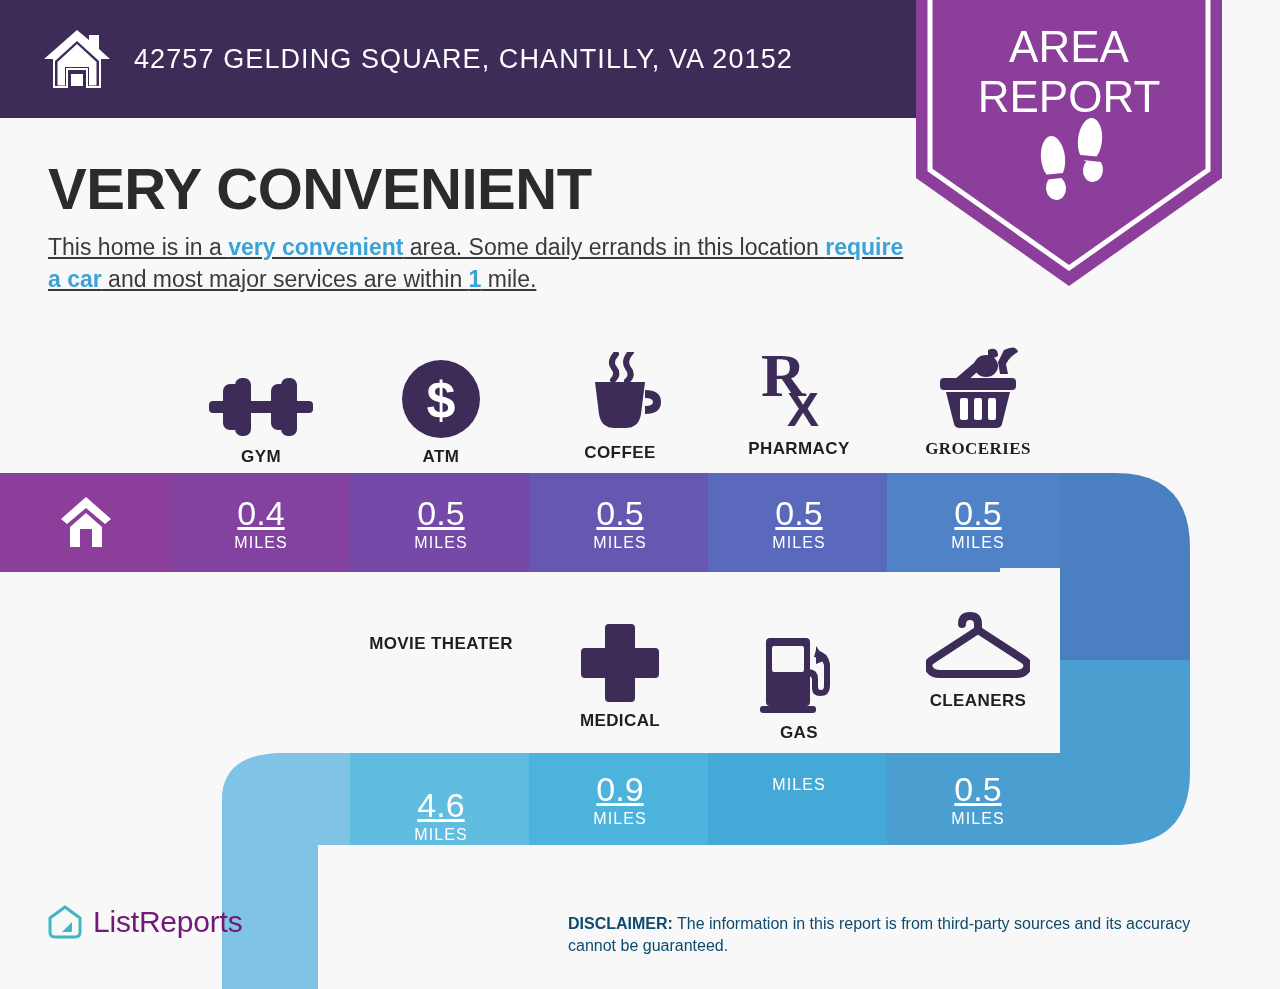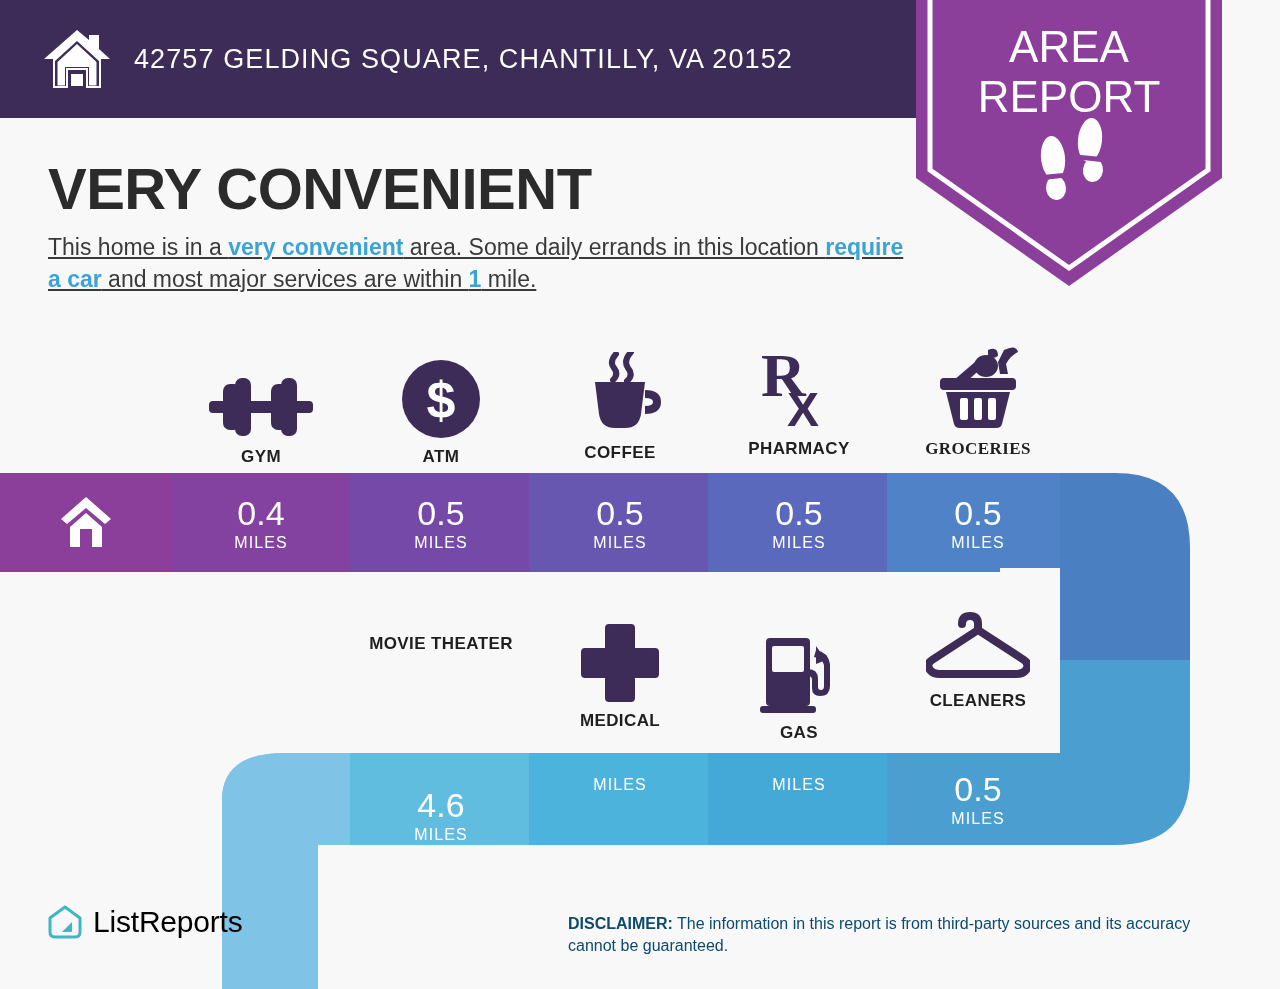--- a/index.html
+++ b/index.html
@@ -57,29 +57,29 @@
     letter-spacing:0.4px; white-space:nowrap;
   }
 
   
   .snake { position:absolute; left:0; top:0; width:1280px; height:989px; }
 
   .bar-text {
     position:absolute; text-align:center; color:#ffffff; width:178px;
     pointer-events:none;
   }
-  .bar-value { font-size:34px; line-height:34px; font-weight:400; }
+  .bar-value { font-size:34px; line-height:34px; font-weight:400;text-decoration:underline; }
   .bar-unit  { font-size:16px; letter-spacing:1.1px; margin-top:4px; }
 
   .home-cell-icon { position:absolute; left:60px; top:495px; width:52px; height:54px; }
 
   
   .logo { position:absolute; left:48px; top:905px; display:flex; align-items:center; z-index:30;}
   .logo-mark { width:34px; height:34px; }
-  .logo-text { margin-left:11px; font-size:30px; color:#000000; letter-spacing:-0.2px; }
+  .logo-text { margin-left:11px; font-size:30px; color:#701a75; letter-spacing:-0.2px; }
 
   .disclaimer {
     position:absolute; left:568px; top:913px; width:668px;
     font-size:16px; color:#0c4a6e; line-height:1.35; z-index:30;
   }
   .disclaimer b { font-weight:bold; }
 </style>
 </head>
 <body>
 
@@ -287,20 +287,21 @@
     </div>
     <div class="icon-label">CLEANERS</div>
   </div>
 </div>
 
 <div class="bar-text" style="left:352px; top:772px;margin-top:16px;">
   <div class="bar-value">4.6</div>
   <div class="bar-unit">MILES</div>
 </div>
 <div class="bar-text" style="left:531px; top:772px;">
+  <div class="bar-value">0.9</div>
   <div class="bar-unit">MILES</div>
 </div>
 <div class="bar-text" style="left:710px; top:772px;">
   <div class="bar-unit">MILES</div>
 </div>
 <div class="bar-text" style="left:889px; top:772px;">
   <div class="bar-value">0.5</div>
   <div class="bar-unit">MILES</div>
 </div>
 

